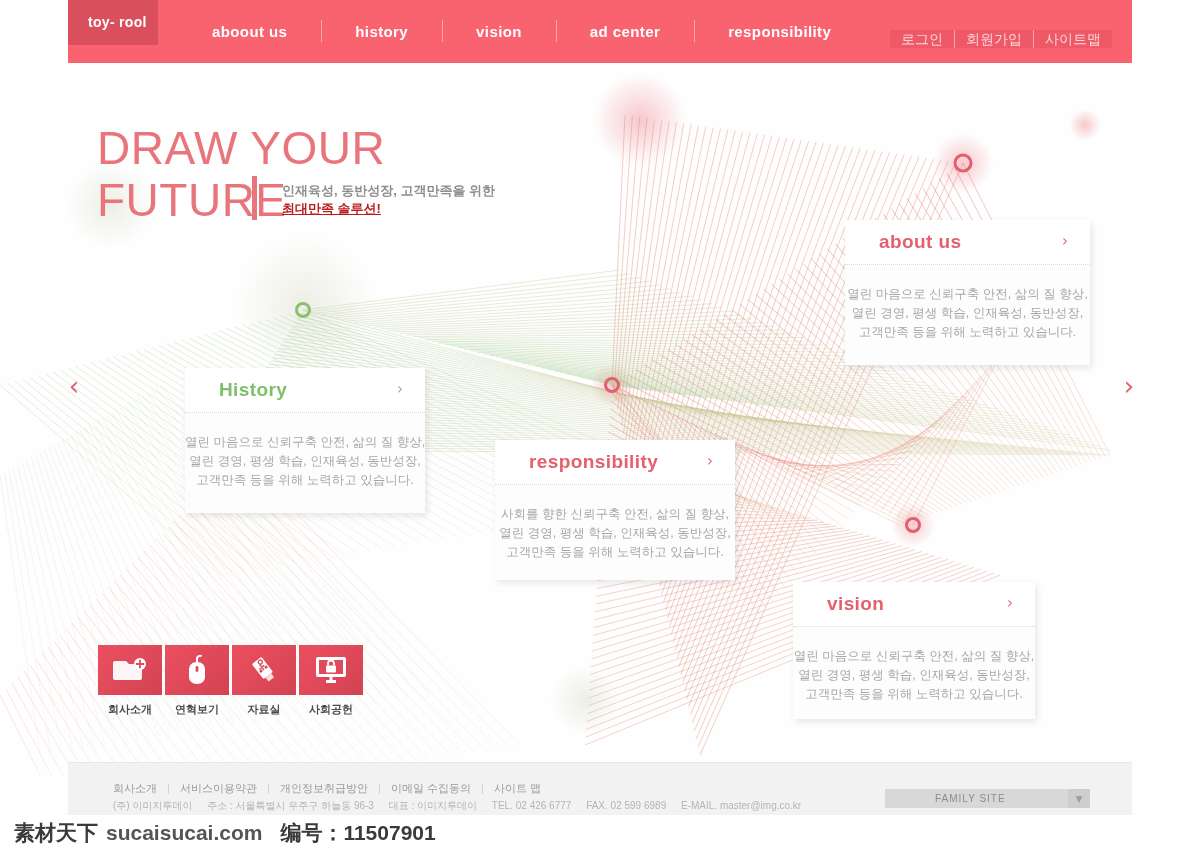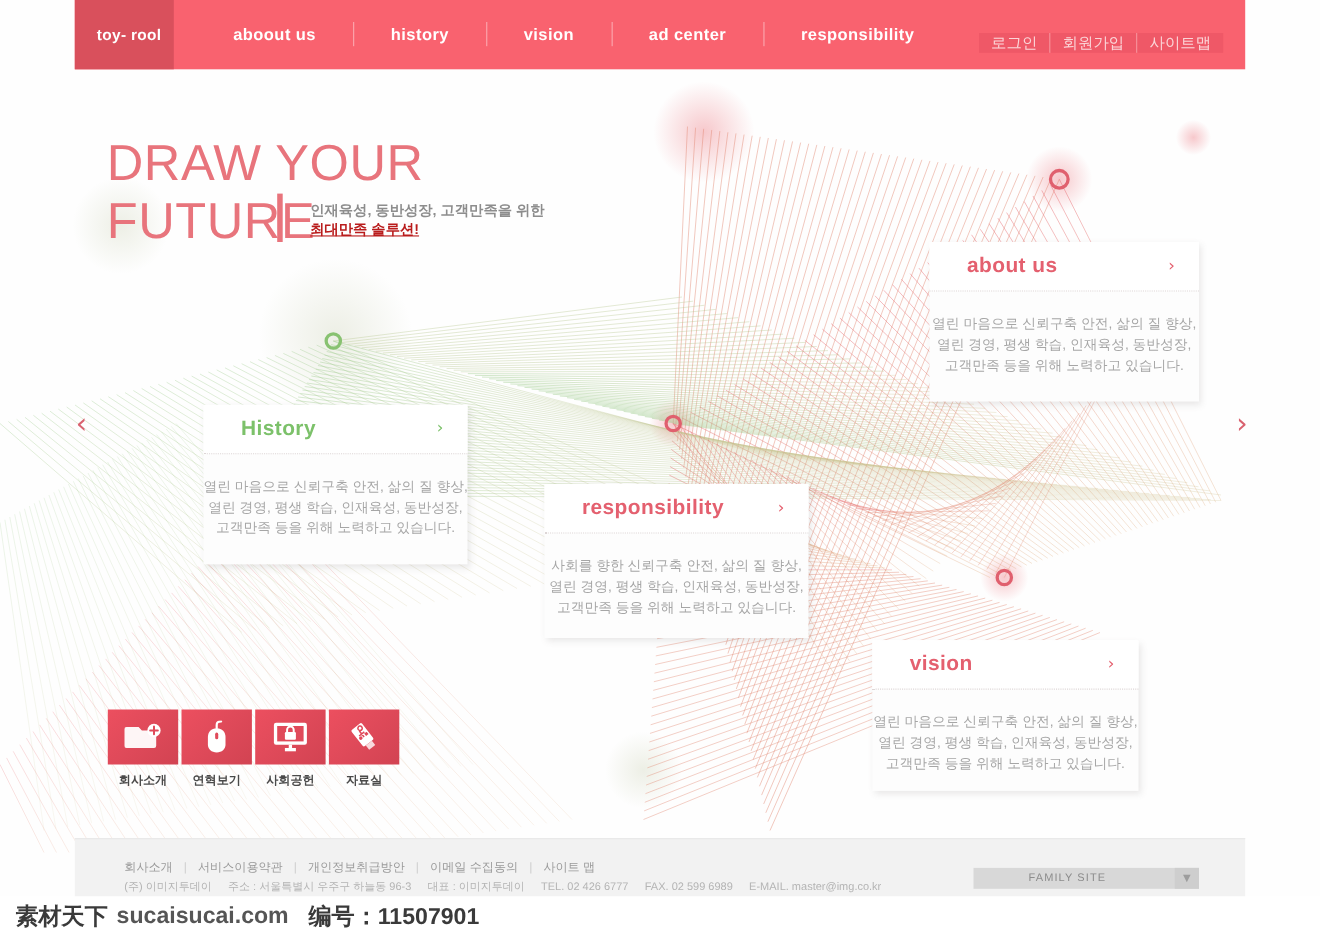--- a/index.html
+++ b/index.html
@@ -9,21 +9,21 @@
     font-family:"Liberation Sans","DejaVu Sans",sans-serif;
     overflow:hidden;position:relative;
   }
   #stage{position:absolute;left:0;top:0;width:1200px;height:851px;}
 
   
   .page{position:absolute;left:0;top:0;width:1200px;height:815px;background:#fefefe;overflow:hidden;}
 
   
   .navbar{position:absolute;left:68px;top:0;width:1064px;height:63px;background:#f9626f;}
-  .logo{position:absolute;left:0;top:0;width:90px;height:63px;background:#d9505c;
+  .logo{position:absolute;left:0;top:0;width:90px;height:45px;background:#d9505c;
         color:#ffffff;font-weight:bold;font-size:14px;line-height:15px;
         display:flex;flex-direction:column;justify-content:center;padding-left:20px;box-sizing:border-box;letter-spacing:.3px;}
   .navitems{position:absolute;left:110px;top:0;height:63px;display:flex;align-items:center;}
   .navitem{position:relative;color:#ffffff;font-size:15px;font-weight:bold;letter-spacing:.4px;
            padding:0 34px;line-height:63px;cursor:pointer;white-space:nowrap;}
   .navitem + .navitem:before{content:"";position:absolute;left:0;top:20px;width:1px;height:22px;background:rgba(255,255,255,.45);}
   .utility{position:absolute;right:20px;top:30px;display:flex;}
   .ubtn{background:#ef5867;color:#fbd5d8;font-size:14px;line-height:14px;padding:2px 11px;
         border-right:1px solid #f9a3ab;white-space:nowrap;cursor:pointer;}
   .ubtn:last-child{border-right:none;}
@@ -611,45 +611,45 @@
           <svg width="26" height="30" viewBox="0 0 26 30">
               <path d="M13 7c5 0 8 3.2 8 8v7c0 4-3.3 7-8 7s-8-3-8-7v-7c0-4.8 3-8 8-8z" fill="#ffffff"></path>
               <path d="M13 7V4c0-2.2 2-3.2 4-3.2" stroke="#ffffff" stroke-width="2" fill="none" stroke-linecap="round"></path>
               <rect x="11.6" y="11" width="2.8" height="6" rx="1.4" fill="#e04a5a"></rect>
             </svg>
         </div>
         <div class="qlabel">연혁보기</div>
       </div>
       <div class="qitem">
         <div class="qicon">
-          <svg width="34" height="28" viewBox="0 0 34 28">
-              <rect x="2" y="1" width="30" height="20" rx="2" fill="#ffffff"></rect>
-              <rect x="5" y="4" width="24" height="14" fill="#e04a5a"></rect>
-              <rect x="12" y="24" width="10" height="3" fill="#ffffff"></rect>
-              <rect x="15.5" y="21" width="3" height="3" fill="#ffffff"></rect>
-              <rect x="12" y="9.5" width="10" height="7" rx="1" fill="#ffffff"></rect>
-              <path d="M14 9.5V7.5a3 3 0 0 1 6 0v2" stroke="#ffffff" stroke-width="1.8" fill="none"></path>
-            </svg>
-        </div>
-        <div class="qlabel">사회공헌</div>
-      </div>
-      <div class="qitem">
-        <div class="qicon">
           <svg width="32" height="30" viewBox="0 0 32 30">
               <g transform="rotate(-38 16 15)">
                 <rect x="10" y="3" width="12" height="19" rx="1.5" fill="#ffffff"></rect>
                 <rect x="12.5" y="22" width="7" height="5" fill="#ffffff" opacity=".8"></rect>
                 <path d="M16 8v7M13 11.5h6M16 6.5a2 2 0 1 1 0 .01" stroke="#e04a5a" stroke-width="1.4" fill="none"></path>
                 <circle cx="13" cy="14" r="1.6" fill="#e04a5a"></circle>
                 <rect x="18" y="12.6" width="2.8" height="2.8" fill="#e04a5a"></rect>
               </g>
             </svg>
         </div>
         <div class="qlabel">자료실</div>
       </div>
+      <div class="qitem">
+        <div class="qicon">
+          <svg width="34" height="28" viewBox="0 0 34 28">
+              <rect x="2" y="1" width="30" height="20" rx="2" fill="#ffffff"></rect>
+              <rect x="5" y="4" width="24" height="14" fill="#e04a5a"></rect>
+              <rect x="12" y="24" width="10" height="3" fill="#ffffff"></rect>
+              <rect x="15.5" y="21" width="3" height="3" fill="#ffffff"></rect>
+              <rect x="12" y="9.5" width="10" height="7" rx="1" fill="#ffffff"></rect>
+              <path d="M14 9.5V7.5a3 3 0 0 1 6 0v2" stroke="#ffffff" stroke-width="1.8" fill="none"></path>
+            </svg>
+        </div>
+        <div class="qlabel">사회공헌</div>
+      </div>
     </div>
 
     <div class="footer">
       <div class="fnav">
         <span>회사소개</span>
         <span class="fsep">|</span>
         <span>서비스이용약관</span>
         <span class="fsep">|</span>
         <span>개인정보취급방안</span>
         <span class="fsep">|</span>

